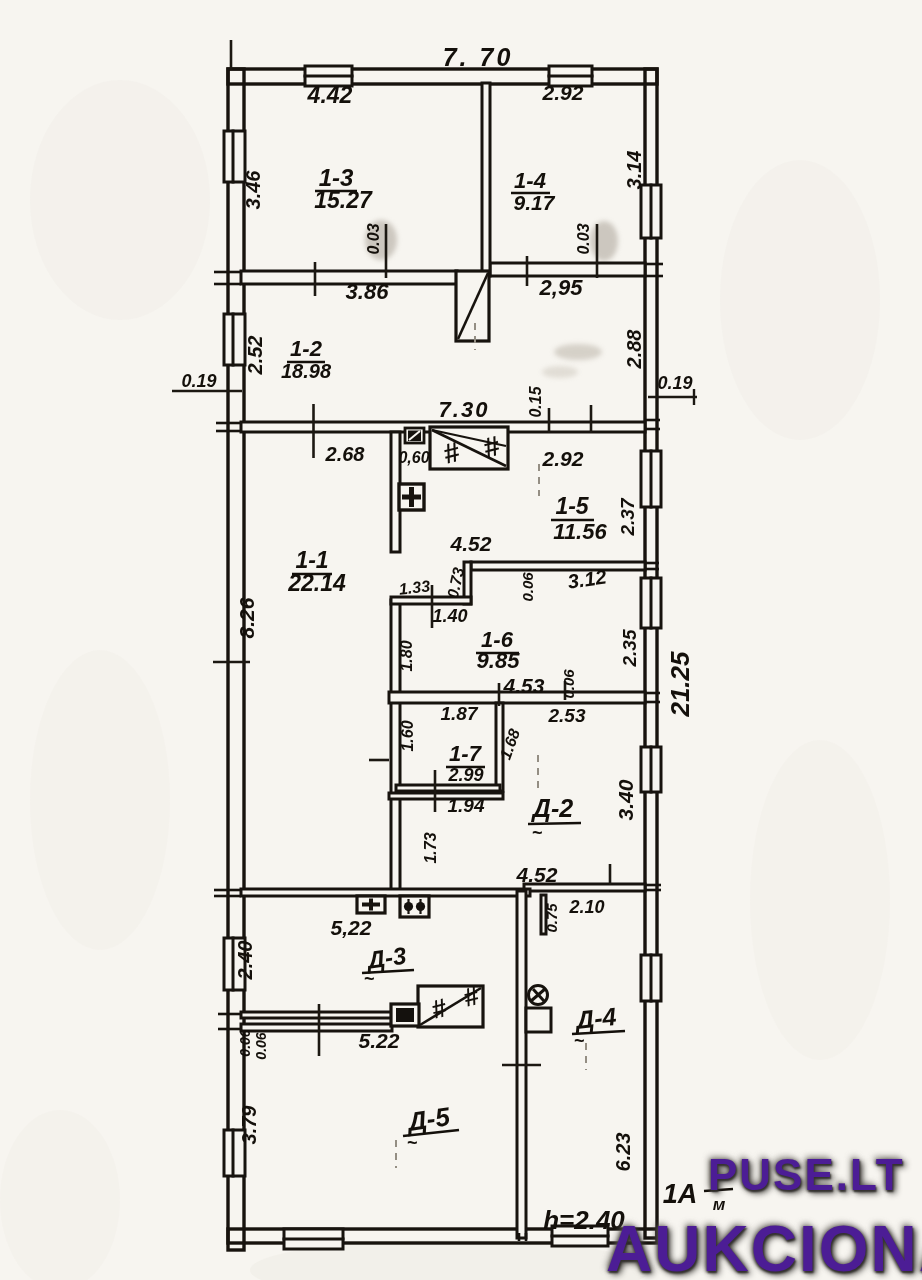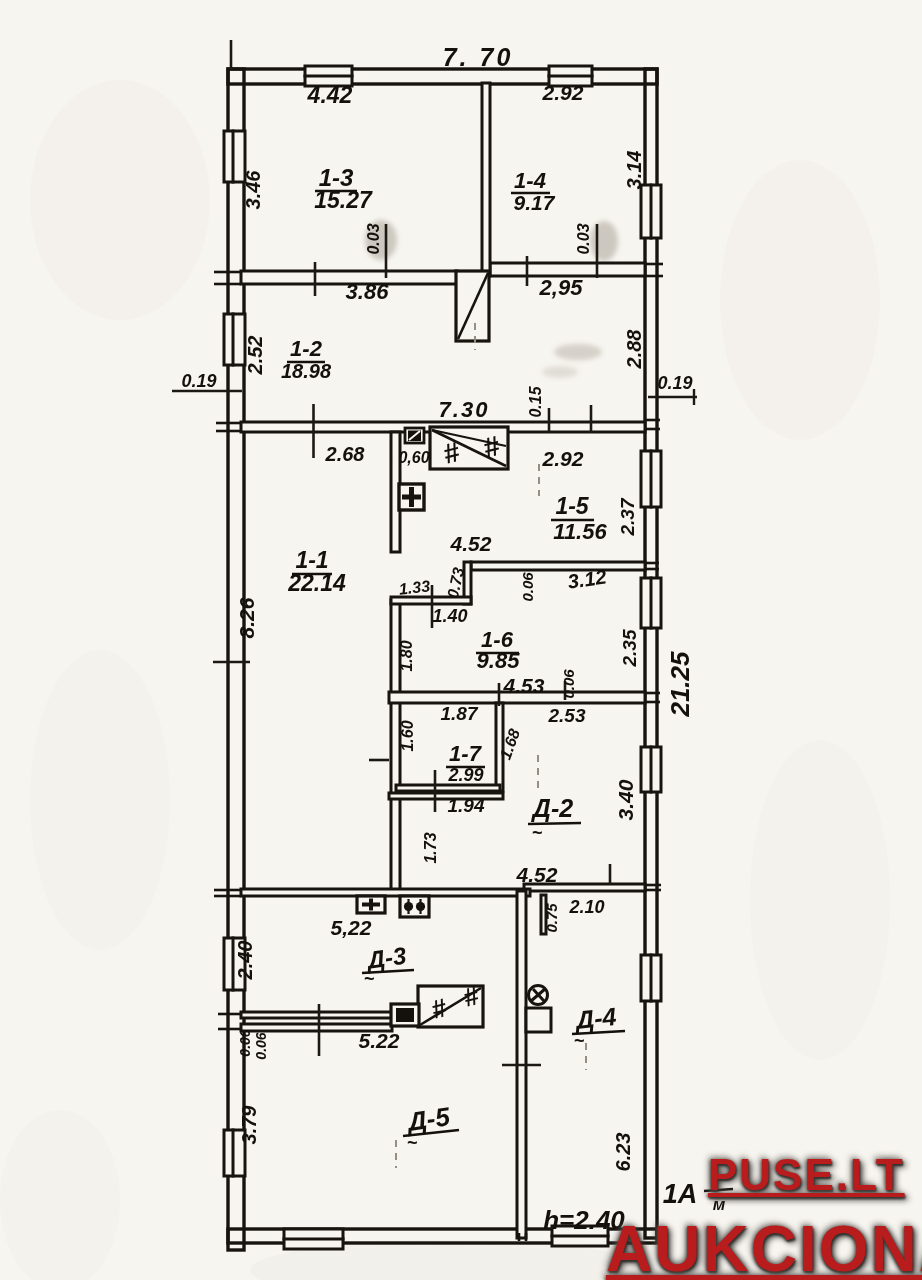--- a/index.html
+++ b/index.html
@@ -1,19 +1,19 @@
 <!DOCTYPE html>
 <html><head>
 <meta charset="utf-8">
 <style>
   html,body{margin:0;padding:0;}
   body{width:922px;height:1280px;overflow:hidden;background:#f7f5f0;position:relative;font-family:"Liberation Sans",sans-serif;}
   svg text{font-family:"Liberation Sans",sans-serif;font-style:italic;font-weight:700;fill:#14100b;}
-  .wm{position:absolute;color:#b91c1c;font-weight:700;letter-spacing:2px;
-      text-shadow:3px 3px 6px rgba(50,47,44,.95), -2px -2px 6px rgba(95,91,86,.75), 1px 2px 2px rgba(40,38,36,.9), -1px 1px 3px rgba(70,66,62,.8);text-decoration:underline;}
+  .wm{position:absolute;color:#4c1d95;font-weight:700;letter-spacing:2px;
+      text-shadow:3px 3px 6px rgba(50,47,44,.95), -2px -2px 6px rgba(95,91,86,.75), 1px 2px 2px rgba(40,38,36,.9), -1px 1px 3px rgba(70,66,62,.8);}
 </style>
 </head>
 <body>
 <svg width="922" height="1280" viewBox="0 0 922 1280">
   <defs>
     <filter id="blr" x="-50%" y="-50%" width="200%" height="200%">
         <feGaussianBlur stdDeviation="2.5"></feGaussianBlur>
       </filter>
   </defs>
 

